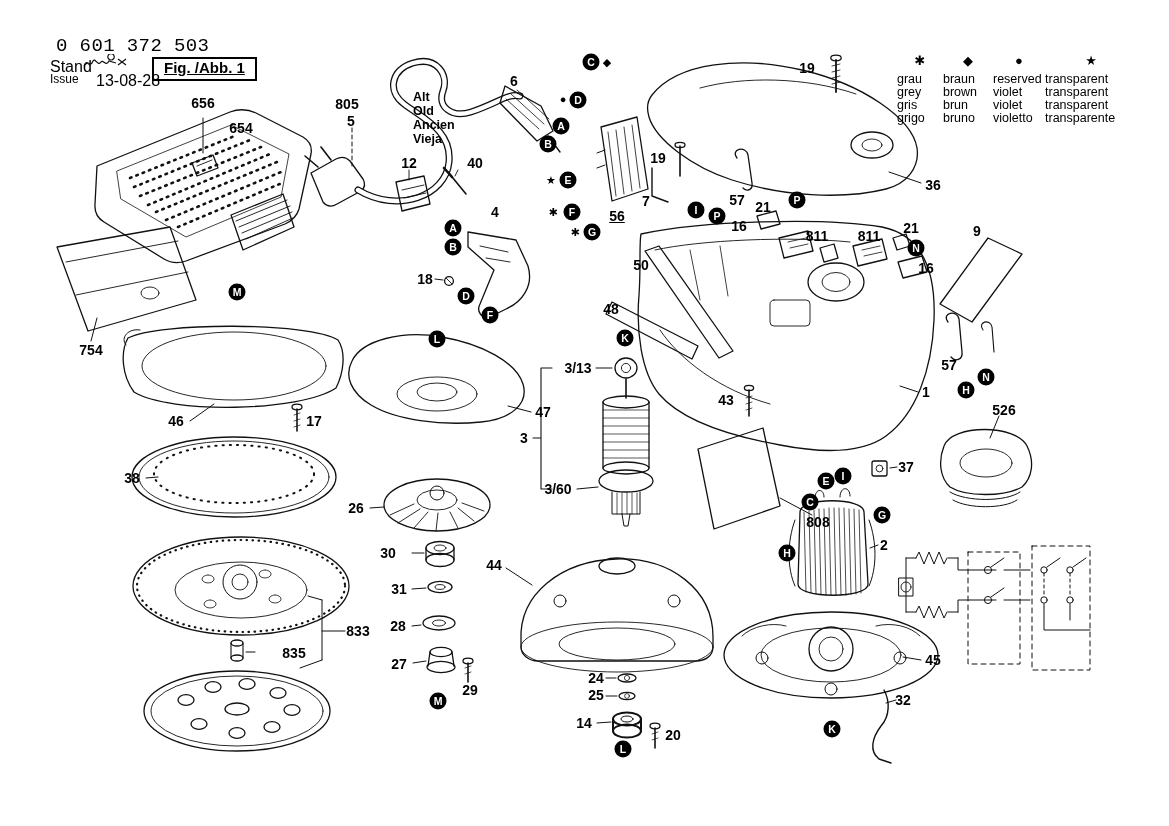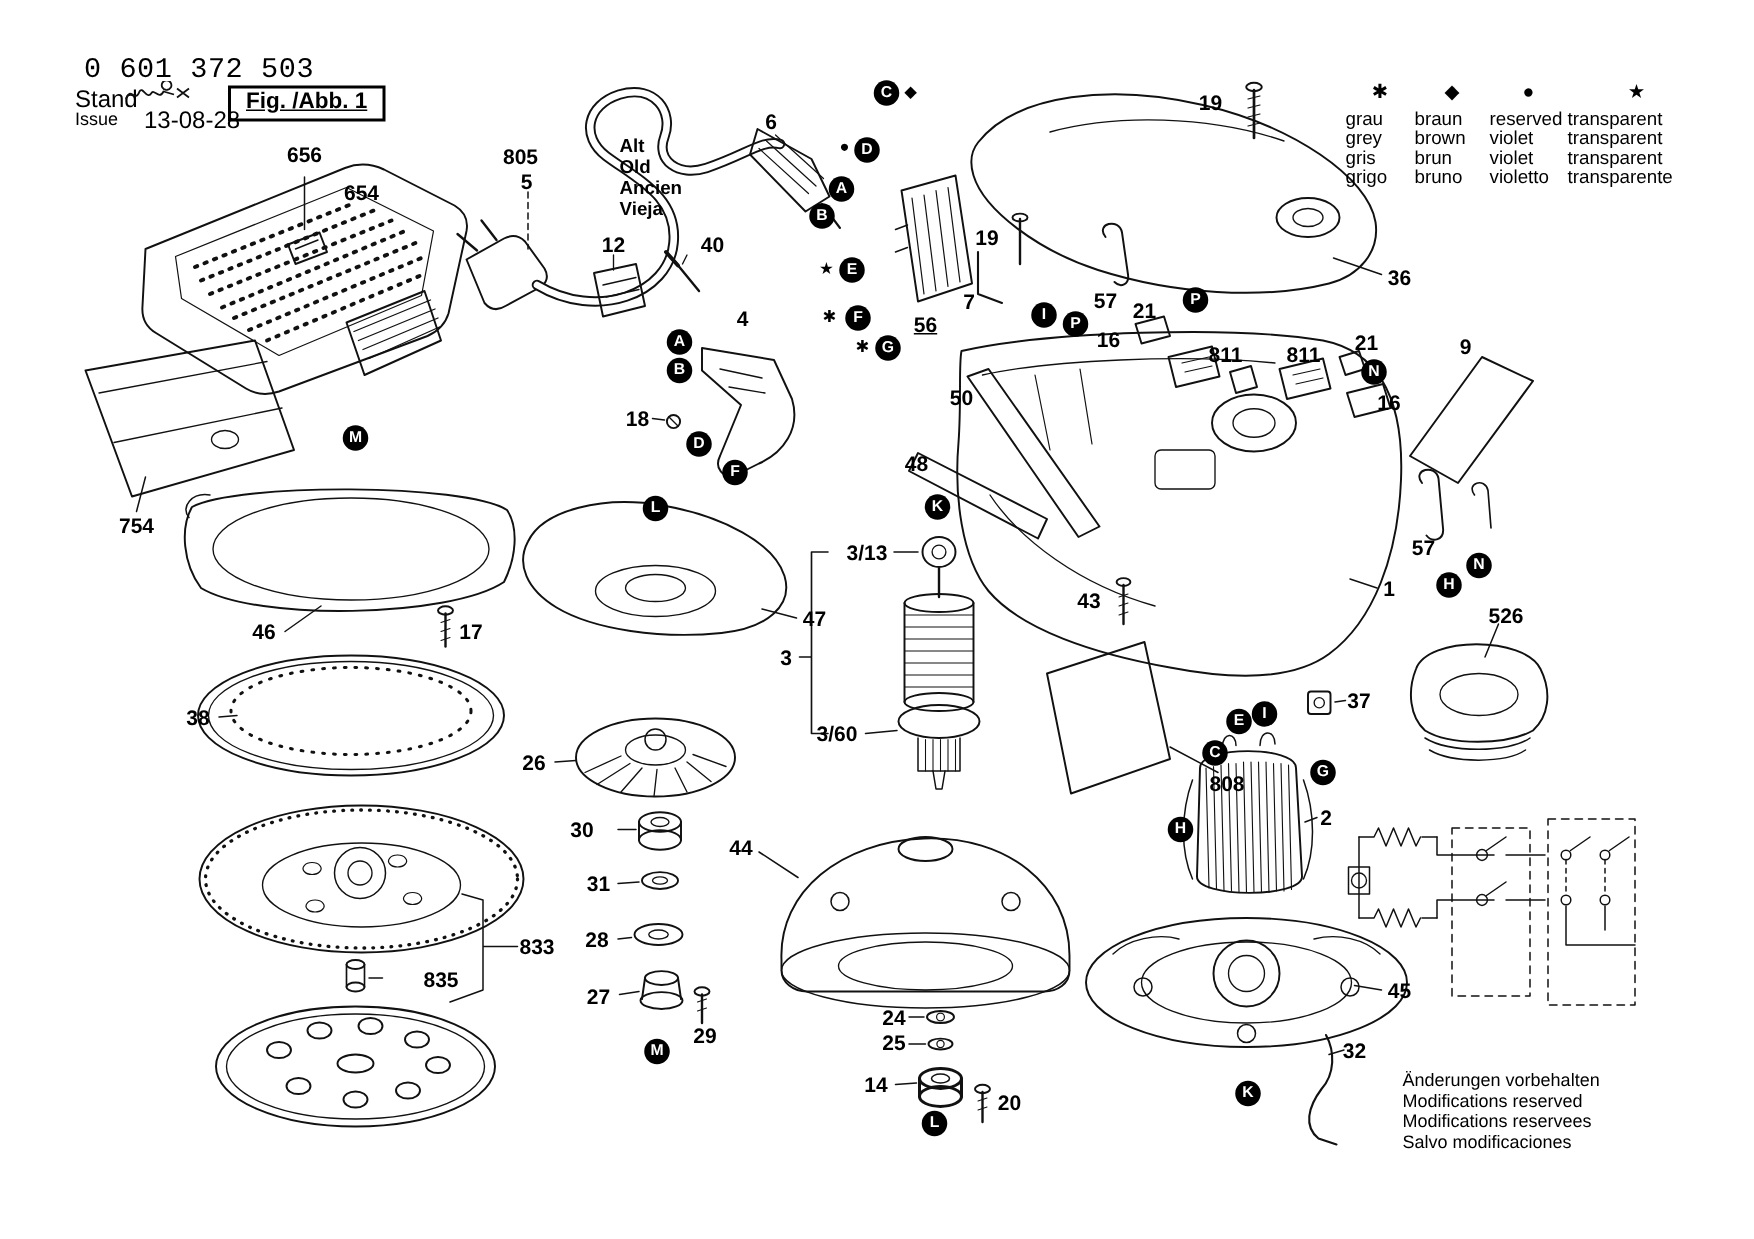--- a/index.html
+++ b/index.html
@@ -337,26 +337,20 @@
       <div class="word">gris</div>
       <div class="word">brun</div>
       <div class="word">violet</div>
       <div class="word">transparent</div>
       <div class="word">grigo</div>
       <div class="word">bruno</div>
       <div class="word">violetto</div>
       <div class="word">transparente</div>
     </div>
 
-  <div class="footer-notes" id="footer-notes">
-      <div>Änderungen vorbehalten</div>
-      <div>Modifications reserved</div>
-      <div>Modifications reservees</div>
-      <div>Salvo modificaciones</div>
-    </div>
 
 <div class="callout" style="left: 203px; top: 103px;">656</div>
     <div class="callout" style="left: 241px; top: 128px;">654</div>
     <div class="callout" style="left: 347px; top: 104px;">805</div>
     <div class="callout" style="left: 351px; top: 121px;">5</div>
     <div class="callout" style="left: 514px; top: 81px;">6</div>
     <div class="callout" style="left: 409px; top: 163px;">12</div>
     <div class="callout" style="left: 475px; top: 163px;">40</div>
     <div class="callout" style="left: 807px; top: 68px;">19</div>
     <div class="callout" style="left: 495px; top: 212px;">4</div>

